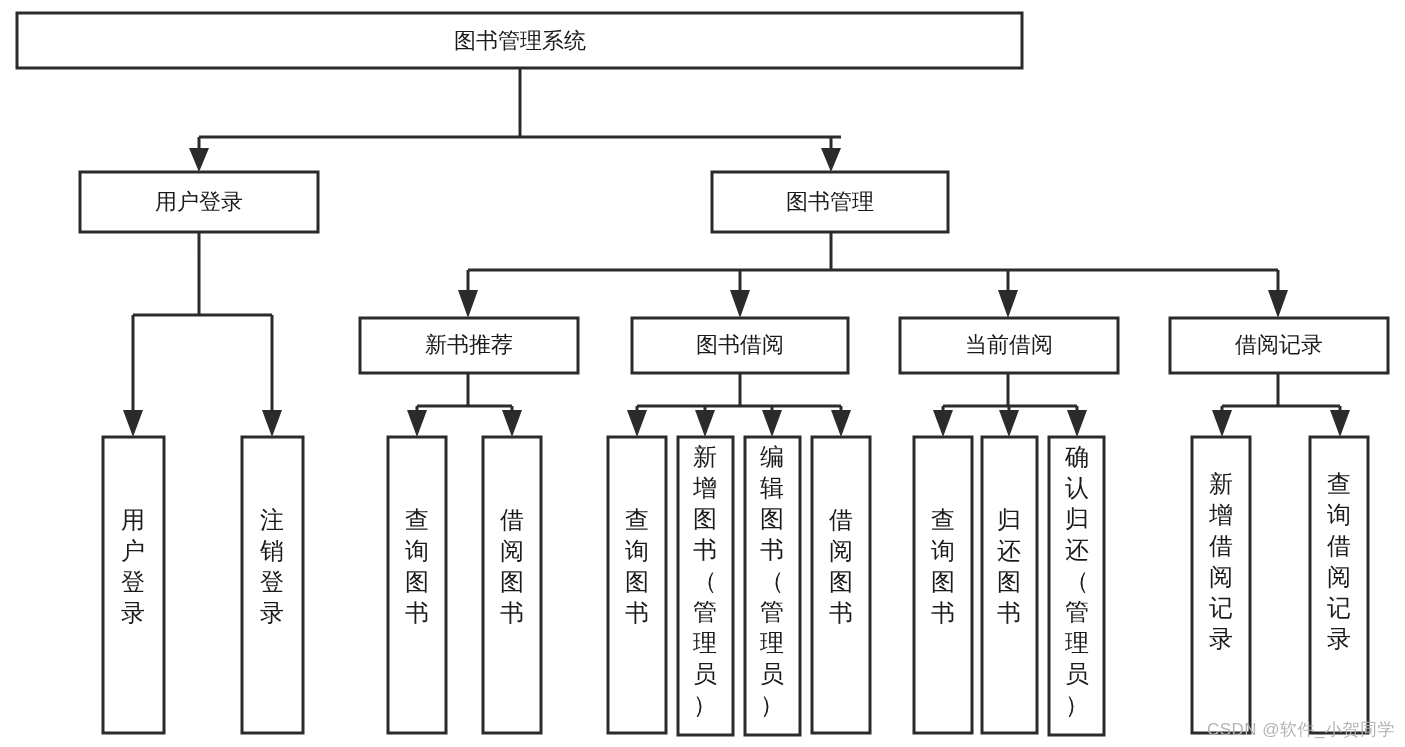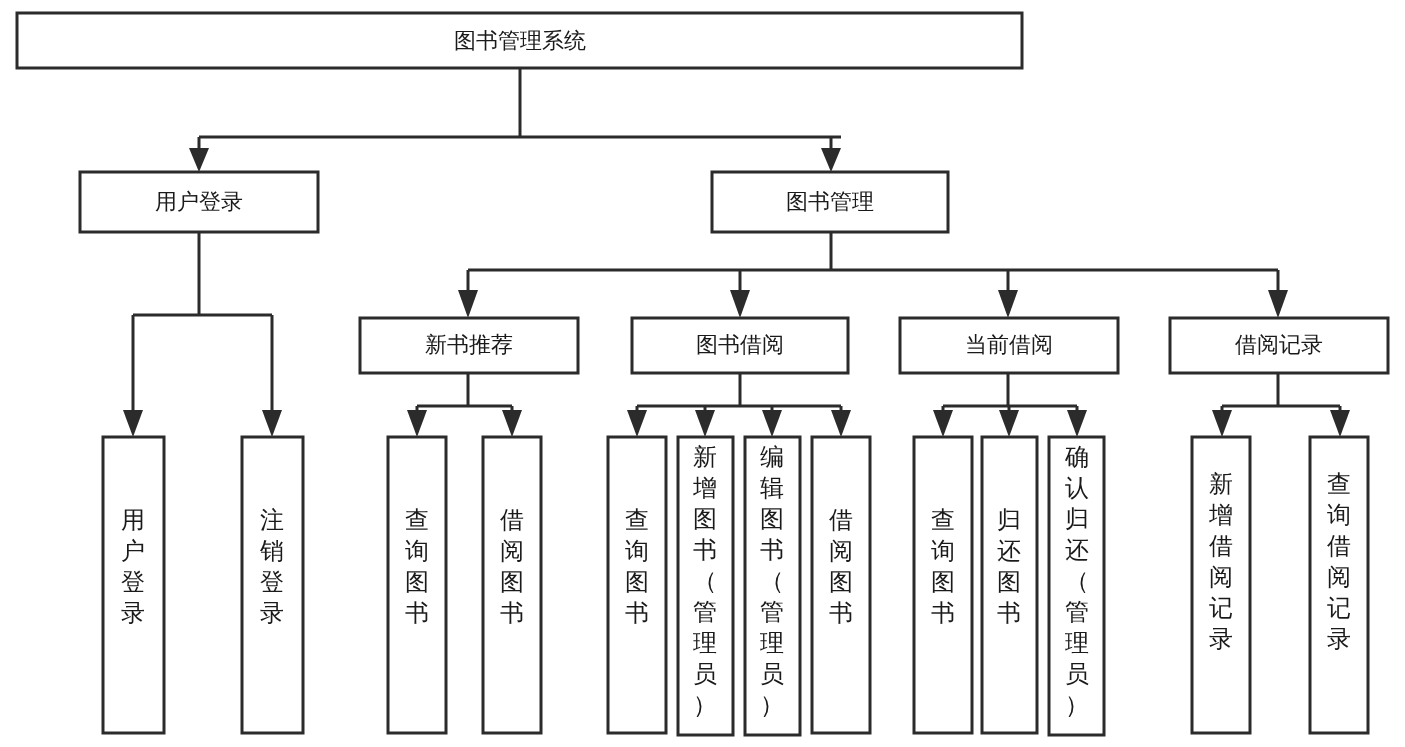--- a/index.html
+++ b/index.html
@@ -216,13 +216,14 @@
       <rect class="node-box" x="1192" y="437" width="58" height="296"></rect>
       <text class="node-label-v" x="1221" y="492"><tspan x="1221" y="492" text-anchor="middle">新</tspan><tspan x="1221" y="523" text-anchor="middle">增</tspan><tspan x="1221" y="554" text-anchor="middle">借</tspan><tspan x="1221" y="585" text-anchor="middle">阅</tspan><tspan x="1221" y="616" text-anchor="middle">记</tspan><tspan x="1221" y="647" text-anchor="middle">录</tspan></text>
     </g>
     <g>
       <rect class="node-box" x="1310" y="437" width="58" height="296"></rect>
       <text class="node-label-v" x="1339" y="492"><tspan x="1339" y="492" text-anchor="middle">查</tspan><tspan x="1339" y="523" text-anchor="middle">询</tspan><tspan x="1339" y="554" text-anchor="middle">借</tspan><tspan x="1339" y="585" text-anchor="middle">阅</tspan><tspan x="1339" y="616" text-anchor="middle">记</tspan><tspan x="1339" y="647" text-anchor="middle">录</tspan></text>
     </g>
 
   </svg>
 
+  <div class="watermark">CSDN @软件_小贺同学</div>
 </div>
 
 </body></html>

